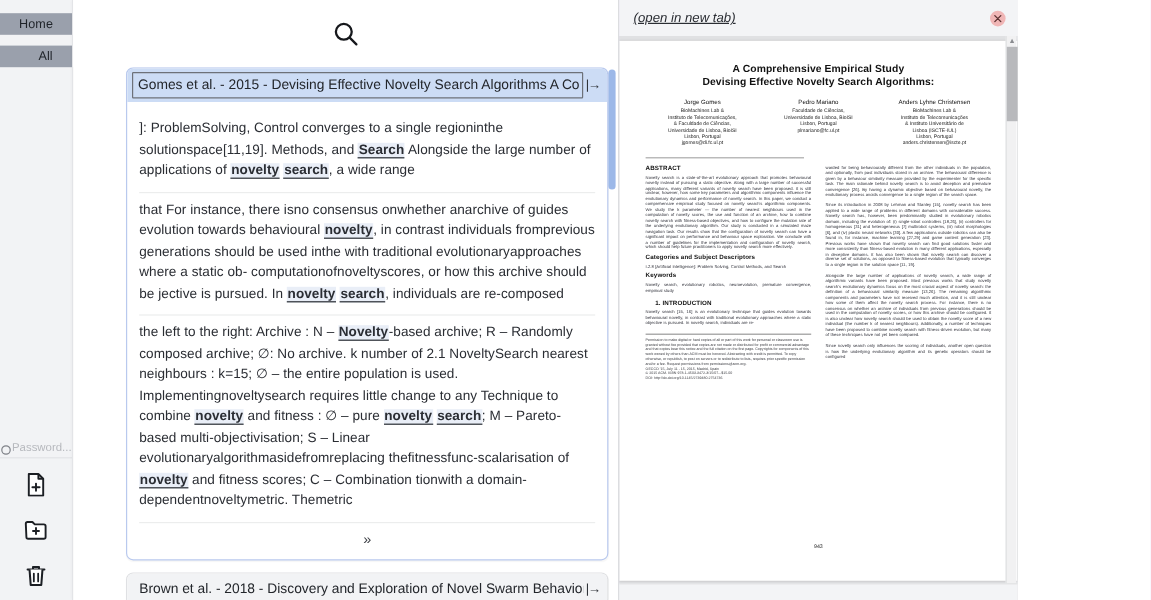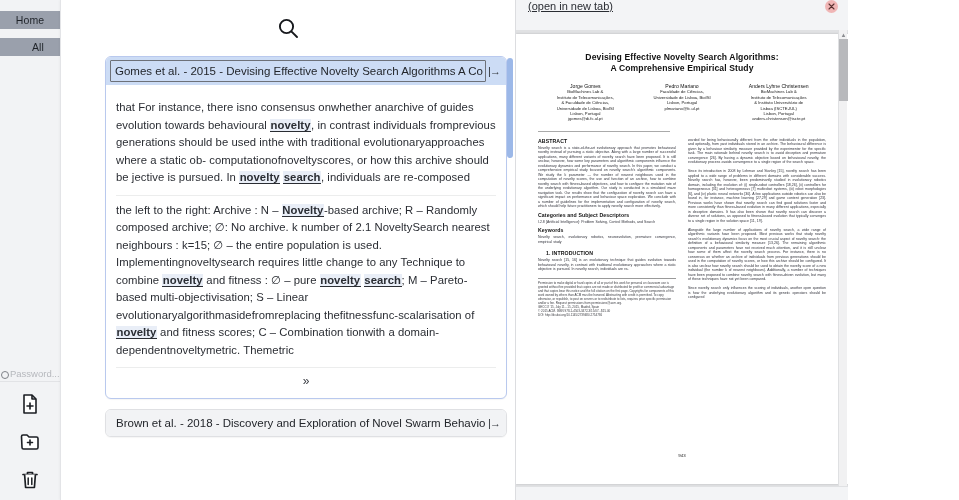--- a/index.html
+++ b/index.html
@@ -240,22 +240,23 @@
     background: #eeeff1;
     display: flex;
     flex-direction: column;
     position: relative;
   }
   .pdf-topbar {
     flex: 0 0 30px;
     height: 30px;
     background: #f3f4f6;
     display: flex;
-    align-items: flex-start;
+    align-items: center;
     padding: 0 10px 0 12px;
+    font-style: italic;
   }
   .pdf-openlink {
     font-size: 11px;
     color: #2a2d33;
     text-decoration: underline;
     cursor: pointer;
   }
   .pdf-close {
     margin-left: auto;
     width: 13px; height: 13px;
@@ -437,20 +438,21 @@
     </div>
 
     <div class="results">
 
       <div class="card active">
         <div class="card-head">
           <div class="card-title">Gomes et al. - 2015 - Devising Effective Novelty Search Algorithms A Co</div>
           <div class="card-open">|→</div>
         </div>
         <div class="card-body">
+          <div class="snippet">]: ProblemSolving, Control converges to a single regioninthe solutionspace[11,19]. Methods, and <b>Search</b> Alongside the large number of applications of <b>novelty</b> <b>search</b>, a wide range</div>
           <div class="snippet">that For instance, there isno consensus onwhether anarchive of guides evolution towards behavioural <b>novelty</b>, in contrast individuals fromprevious generations should be used inthe with traditional evolutionaryapproaches where a static ob- computationofnoveltyscores, or how this archive should be jective is pursued. In <b>novelty</b> <b>search</b>, individuals are re-composed</div>
           <div class="snippet">the left to the right: Archive : N – <b>Novelty</b>-based archive; R – Randomly composed archive; ∅: No archive. k number of 2.1 NoveltySearch nearest neighbours : k=15; ∅ – the entire population is used. Implementingnoveltysearch requires little change to any Technique to combine <b>novelty</b> and fitness : ∅ – pure <b>novelty</b> <b>search</b>; M – Pareto-based multi-objectivisation; S – Linear evolutionaryalgorithmasidefromreplacing thefitnessfunc-scalarisation of <b>novelty</b> and fitness scores; C – Combination tionwith a domain-dependentnoveltymetric. Themetric</div>
           <div class="more-row">»</div>
         </div>
       </div>
 
       <div class="card">
         <div class="card-head">
           <div class="card-title">Brown et al. - 2018 - Discovery and Exploration of Novel Swarm Behaviors</div>
           <div class="card-open">|→</div>
@@ -473,22 +475,22 @@
         <svg width="7" height="7" viewBox="0 0 7 7">
           <path d="M1 1 L6 6 M6 1 L1 6" stroke="#5a3030" stroke-width="1.1" stroke-linecap="round"></path>
         </svg>
       </span>
     </div>
 
     <div class="pdf-viewport">
       <div class="pdf-page">
 
         <div class="pdf-title">
+          <div>A Comprehensive Empirical Study</div>
           <div>Devising Effective Novelty Search Algorithms:</div>
-          <div>A Comprehensive Empirical Study</div>
         </div>
 
         <div class="pdf-authors">
           <div class="pdf-author">
             <div class="nm">Jorge Gomes</div>
             <div style="white-space:pre-line">BioMachines Lab &amp;
 Instituto de Telecomunicações,
 &amp; Faculdade de Ciências,
 Universidade de Lisboa, BioISI
 Lisbon, Portugal</div>

